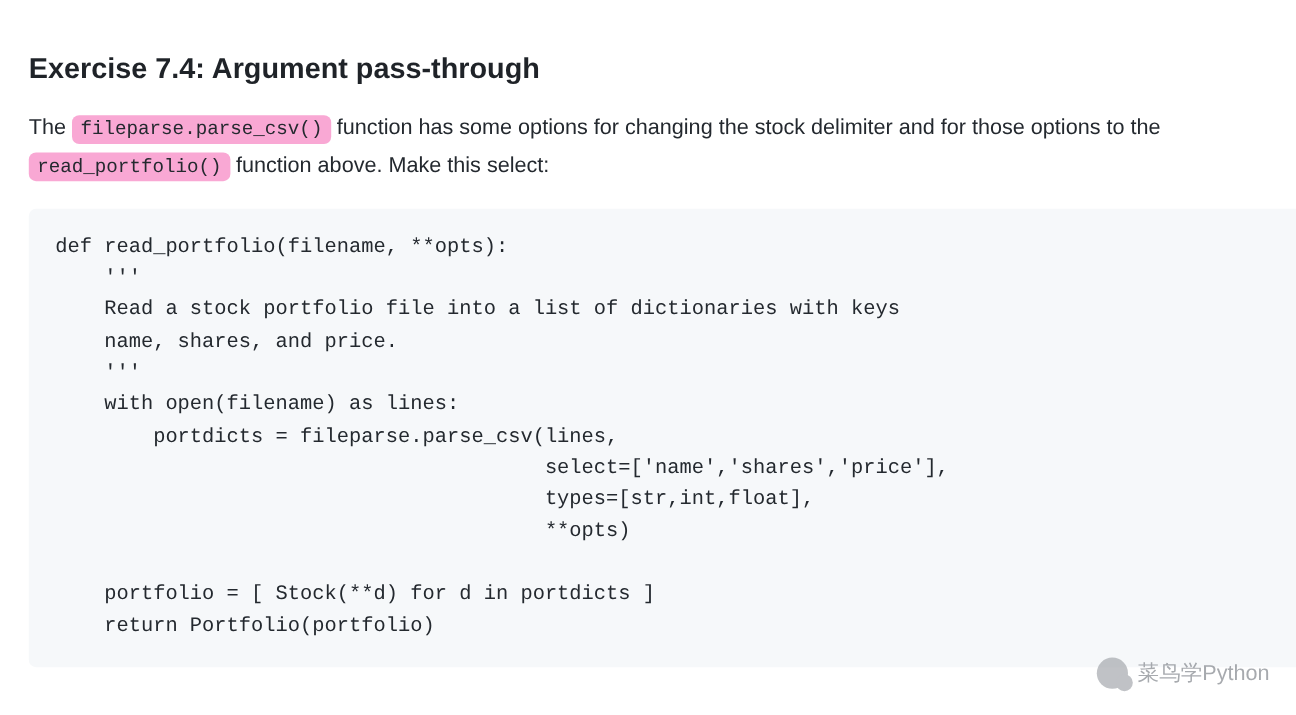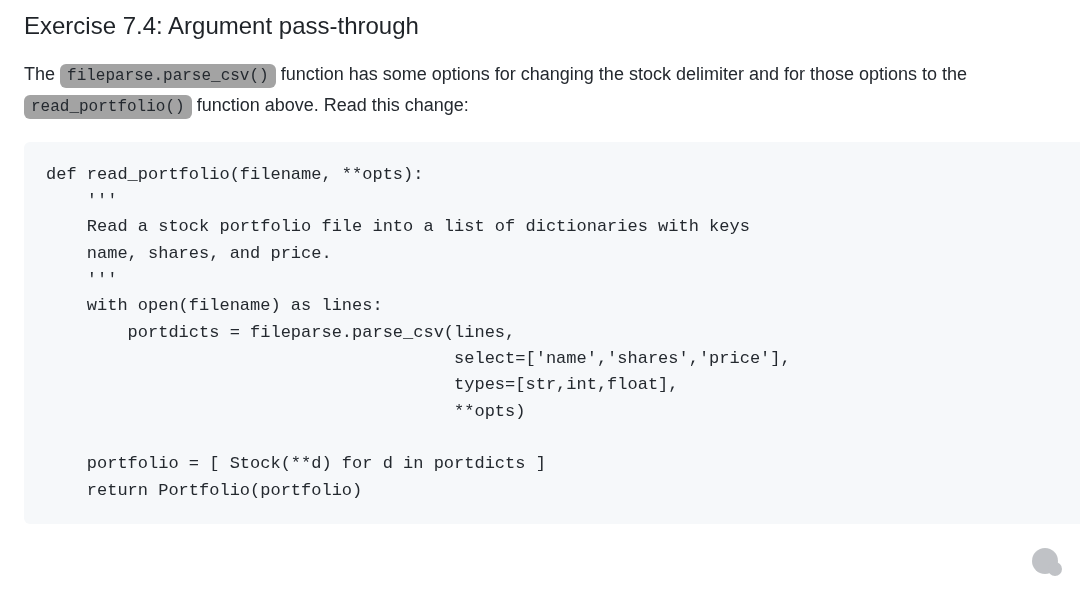--- a/index.html
+++ b/index.html
@@ -12,35 +12,36 @@
       background: #ffffff;
       color: #24292e;
       width: 1080px;
       height: 596px;
       padding: 10px 0 0 24px;
       position: relative;
       overflow: hidden;
     }
     h3.heading {
       font-size: 24px;
-      font-weight: 400;
+      font-weight: 700;
       color: #1f2328;
       margin-bottom: 18px;
       line-height: 1.3;
+      margin-top: 32px;
     }
     p.desc {
       font-size: 18px;
       line-height: 1.7;
       color: #24292f;
       margin-bottom: 20px;
     }
     code.inline {
       font-family: "SFMono-Regular", Consolas, "Liberation Mono", Menlo, monospace;
       font-size: 16px;
-      background: #a3a3a3;
+      background: #f9a8d4;
       border-radius: 6px;
       padding: 3px 7px;
       color: #24292f;
     }
     pre.codeblock {
       background: #f6f8fa;
       border-radius: 6px;
       padding: 20px 22px;
       font-family: "SFMono-Regular", Consolas, "Liberation Mono", Menlo, monospace;
       font-size: 17px;
@@ -80,32 +81,33 @@
       right: -4px;
       bottom: -2px;
     }
   </style>
 </head>
 <body>
 
 <h3 class="heading">Exercise 7.4: Argument pass-through</h3>
 
 <p class="desc">
-  <span>The </span><code class="inline">fileparse.parse_csv()</code><span> function has some options for changing the stock delimiter and for those options to the </span><code class="inline">read_portfolio()</code><span> function above. Read this change:</span>
+  <span>The </span><code class="inline">fileparse.parse_csv()</code><span> function has some options for changing the stock delimiter and for those options to the </span><code class="inline">read_portfolio()</code><span> function above. Make this select:</span>
 </p>
 
 <pre class="codeblock">def read_portfolio(filename, **opts):
     '''
     Read a stock portfolio file into a list of dictionaries with keys
     name, shares, and price.
     '''
     with open(filename) as lines:
         portdicts = fileparse.parse_csv(lines,
                                         select=['name','shares','price'],
                                         types=[str,int,float],
                                         **opts)
 
     portfolio = [ Stock(**d) for d in portdicts ]
     return Portfolio(portfolio)</pre>
 
 <div class="watermark">
   <span class="bubble"></span>
+  <span>菜鸟学Python</span>
 </div>
 
 </body></html>

